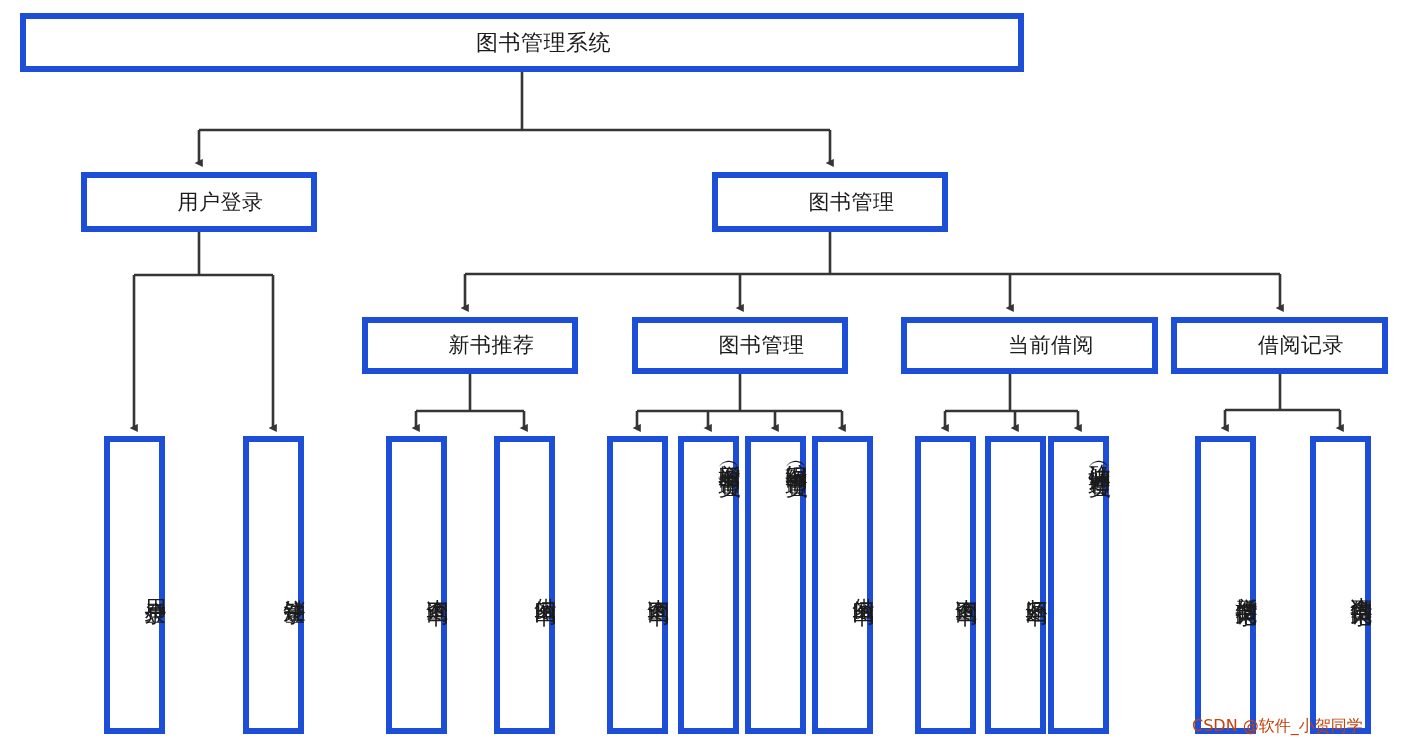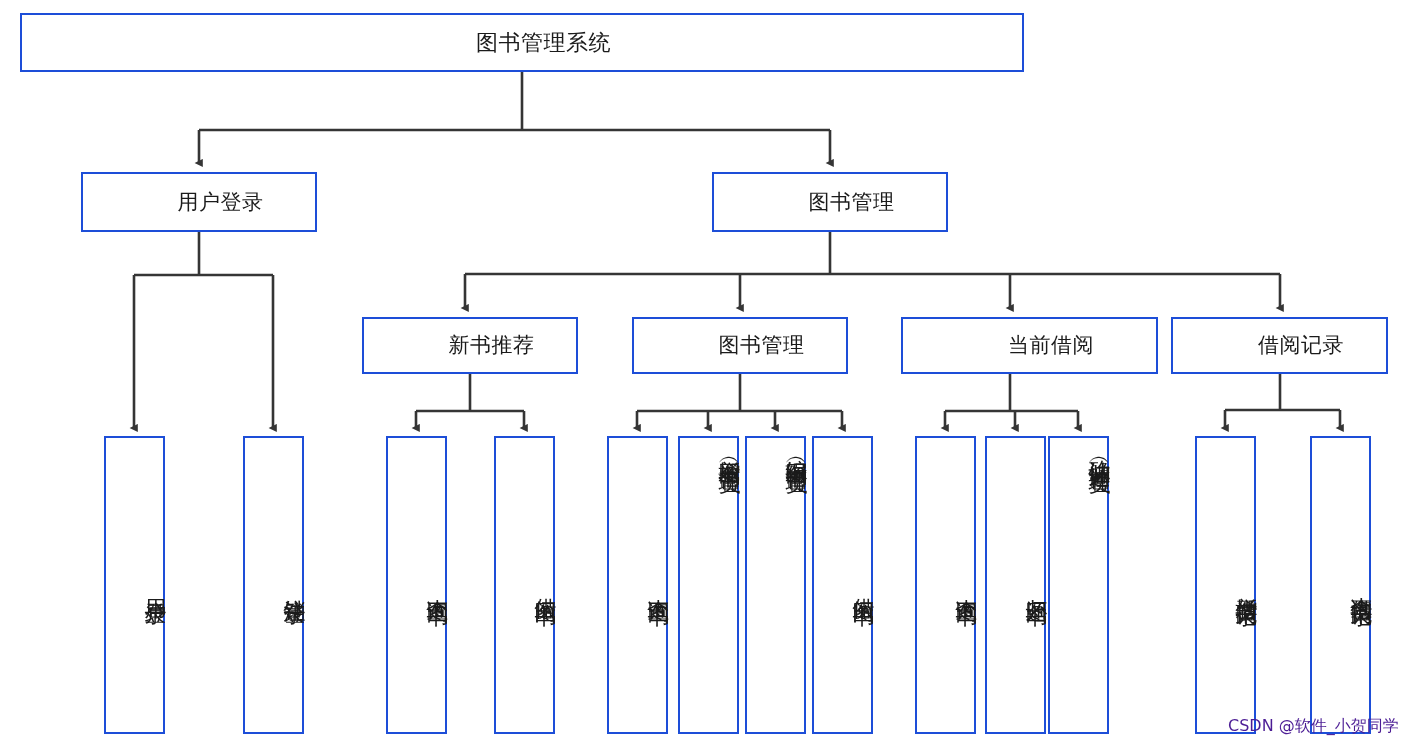--- a/index.html
+++ b/index.html
@@ -23,21 +23,21 @@
     left: 0;
     top: 0;
     width: 1405px;
     height: 747px;
     pointer-events: none;
   }
   .node {
     position: absolute;
     box-sizing: border-box;
     background: #ffffff;
-    border: 2px solid #1d4ed8;
+    border: 6px solid #1d4ed8;
     display: flex;
     align-items: center;
     justify-content: center;
     text-align: center;
     color: #1b1b1b;
     z-index: 2;
     padding-left: 43px;
   }
   .node-label {
     display: block;
@@ -65,25 +65,24 @@
     letter-spacing: 2px;
     margin: 0 auto;
   }
   .node.vert.centered {
     align-items: center;
     padding-top: 0;
   }
   .watermark {
     position: absolute;
     font-size: 16px;
-    color: #4c1d95;
+    color: #c2410c;
     white-space: nowrap;
     z-index: 3;
     font-family: "DejaVu Sans", "Liberation Sans", sans-serif;
-    margin-left: 36px;
   }
 </style>
 </head>
 <body>
 
 <div id="canvas">
 
   <svg id="svg-edges" viewBox="0 0 1405 747" xmlns="http://www.w3.org/2000/svg">
     <defs>
       <marker id="arrow" markerWidth="9" markerHeight="9" refX="4.5" refY="4.2" orient="auto" markerUnits="userSpaceOnUse">

